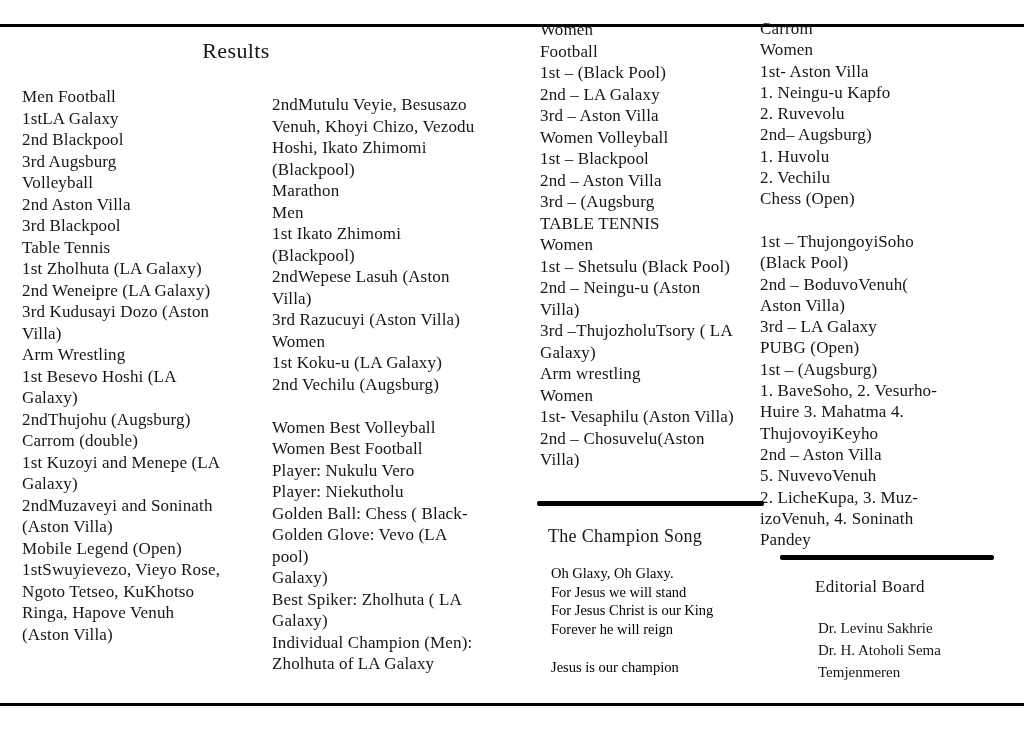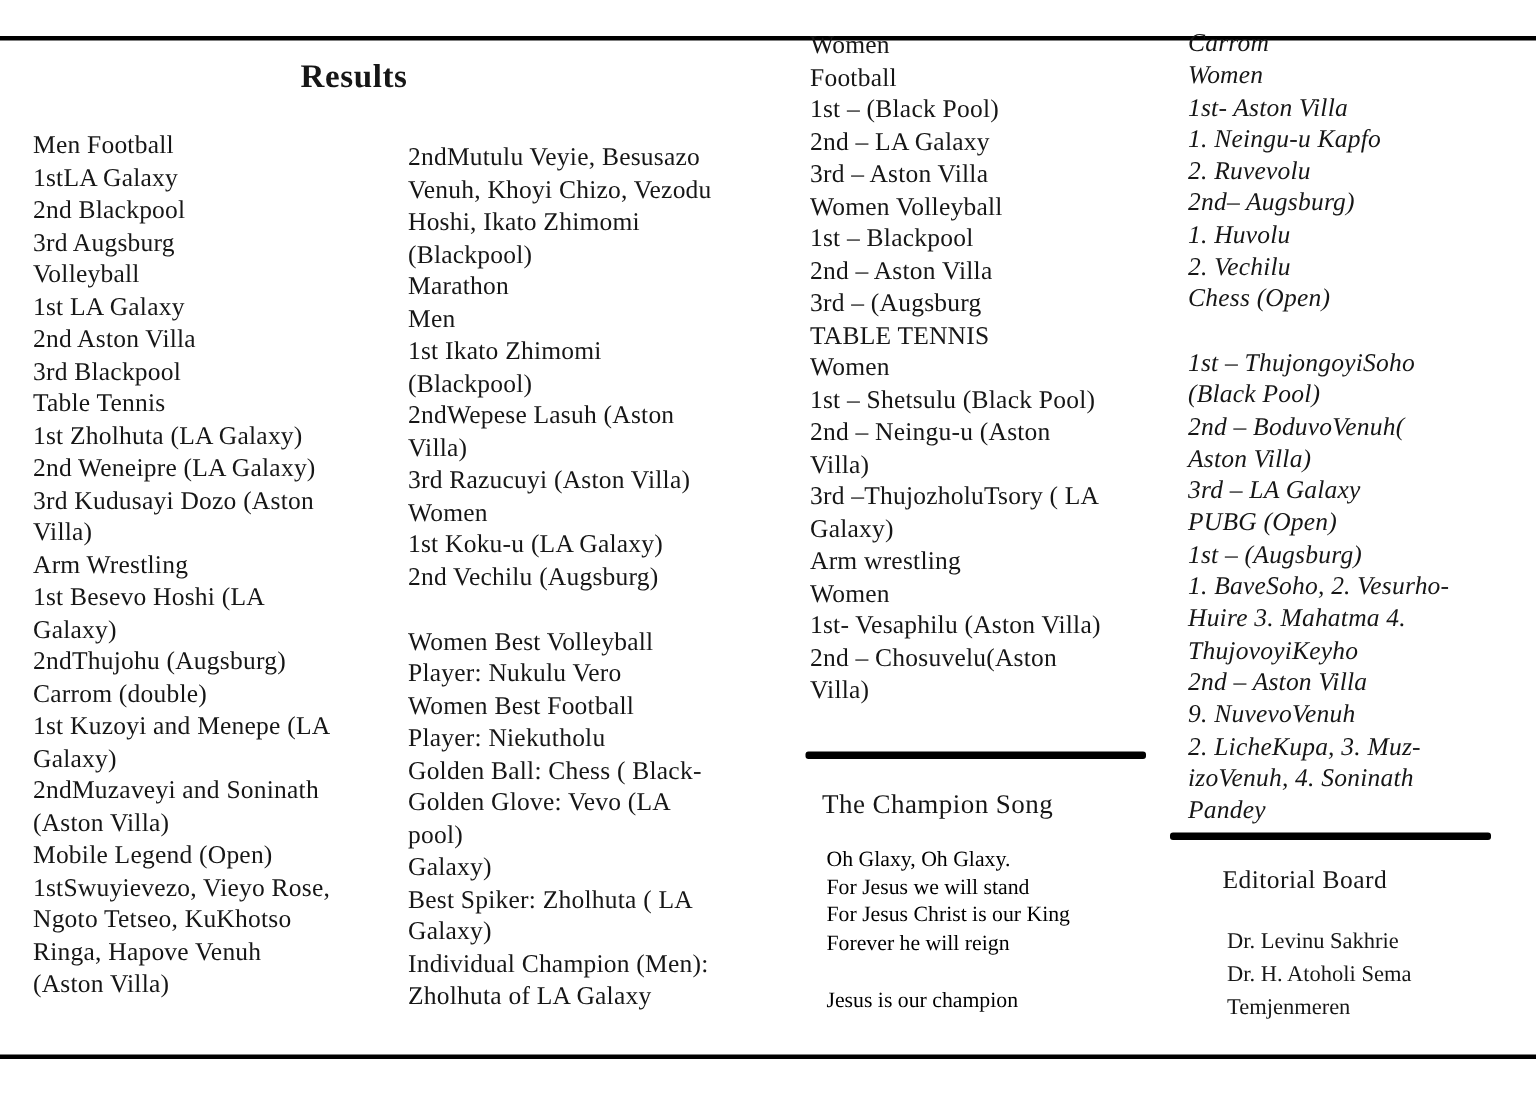--- a/index.html
+++ b/index.html
@@ -16,34 +16,33 @@
   .hrule.thin { height: 3px; }
   .hrule.thick { height: 5px; border-radius: 2px; }
 
   .page-title {
     position: absolute;
     left: 130px; top: 38px;
     width: 212px;
     text-align: center;
     font-size: 22px;
     letter-spacing: 0.4px;
-    font-weight: bold;
   }
 
   .col {
     position: absolute;
     font-size: 17px;
     line-height: 21.5px;
     white-space: nowrap;
     letter-spacing: 0.15px;
   }
   .col-1 { left: 22px;  top: 86px;  width: 240px; }
   .col-2 { left: 272px; top: 94px;  width: 250px; }
   .col-3 { left: 540px; top: 19px;  width: 225px; }
-  .col-4 { left: 792px; top: 18px;  width: 228px; line-height: 21.3px; font-style: italic; }
+  .col-4 { left: 760px; top: 18px;  width: 228px; line-height: 21.3px; }
 
   .song-title {
     position: absolute;
     left: 548px; top: 526px;
     font-size: 18px;
     letter-spacing: 0.3px;
   }
   .song-lines {
     position: absolute;
     left: 551px; top: 564px;
@@ -75,21 +74,20 @@
   <div class="hrule thin" style="left:0; top:24px; width:1024px;"></div>
 
   <div class="page-title">Results</div>
 
   <div class="col col-1">
       <div>Men Football</div>
       <div>1stLA Galaxy</div>
       <div>2nd Blackpool</div>
       <div>3rd Augsburg</div>
       <div>Volleyball</div>
-      <div>1st LA Galaxy</div>
       <div>2nd Aston Villa</div>
       <div>3rd Blackpool</div>
       <div>Table Tennis</div>
       <div>1st Zholhuta (LA Galaxy)</div>
       <div>2nd Weneipre (LA Galaxy)</div>
       <div>3rd Kudusayi Dozo (Aston</div>
       <div>Villa)</div>
       <div>Arm Wrestling</div>
       <div>1st Besevo Hoshi (LA</div>
       <div>Galaxy)</div>
@@ -116,22 +114,22 @@
       <div>1st Ikato Zhimomi</div>
       <div>(Blackpool)</div>
       <div>2ndWepese Lasuh (Aston</div>
       <div>Villa)</div>
       <div>3rd Razucuyi (Aston Villa)</div>
       <div>Women</div>
       <div>1st Koku-u (LA Galaxy)</div>
       <div>2nd Vechilu (Augsburg)</div>
       <div>&nbsp;</div>
       <div>Women Best Volleyball</div>
+      <div>Women Best Football</div>
       <div>Player: Nukulu Vero</div>
-      <div>Women Best Football</div>
       <div>Player: Niekutholu</div>
       <div>Golden Ball: Chess ( Black-</div>
       <div>Golden Glove: Vevo (LA</div>
       <div>pool)</div>
       <div>Galaxy)</div>
       <div>Best Spiker: Zholhuta ( LA</div>
       <div>Galaxy)</div>
       <div>Individual Champion (Men):</div>
       <div>Zholhuta of LA Galaxy</div>
     </div>
@@ -175,21 +173,21 @@
       <div>(Black Pool)</div>
       <div>2nd –  BoduvoVenuh(</div>
       <div>Aston Villa)</div>
       <div>3rd – LA Galaxy</div>
       <div>PUBG (Open)</div>
       <div>1st –  (Augsburg)</div>
       <div>1. BaveSoho, 2. Vesurho-</div>
       <div>Huire 3. Mahatma 4.</div>
       <div>ThujovoyiKeyho</div>
       <div>2nd – Aston Villa</div>
-      <div>9. NuvevoVenuh</div>
+      <div>5. NuvevoVenuh</div>
       <div>2. LicheKupa, 3. Muz-</div>
       <div>izoVenuh, 4. Soninath</div>
       <div>Pandey</div>
     </div>
 
   <div class="hrule thick" style="left:537px; top:501px; width:227px;"></div>
 
   <div class="song-title">The Champion Song</div>
 
   <div class="song-lines">

